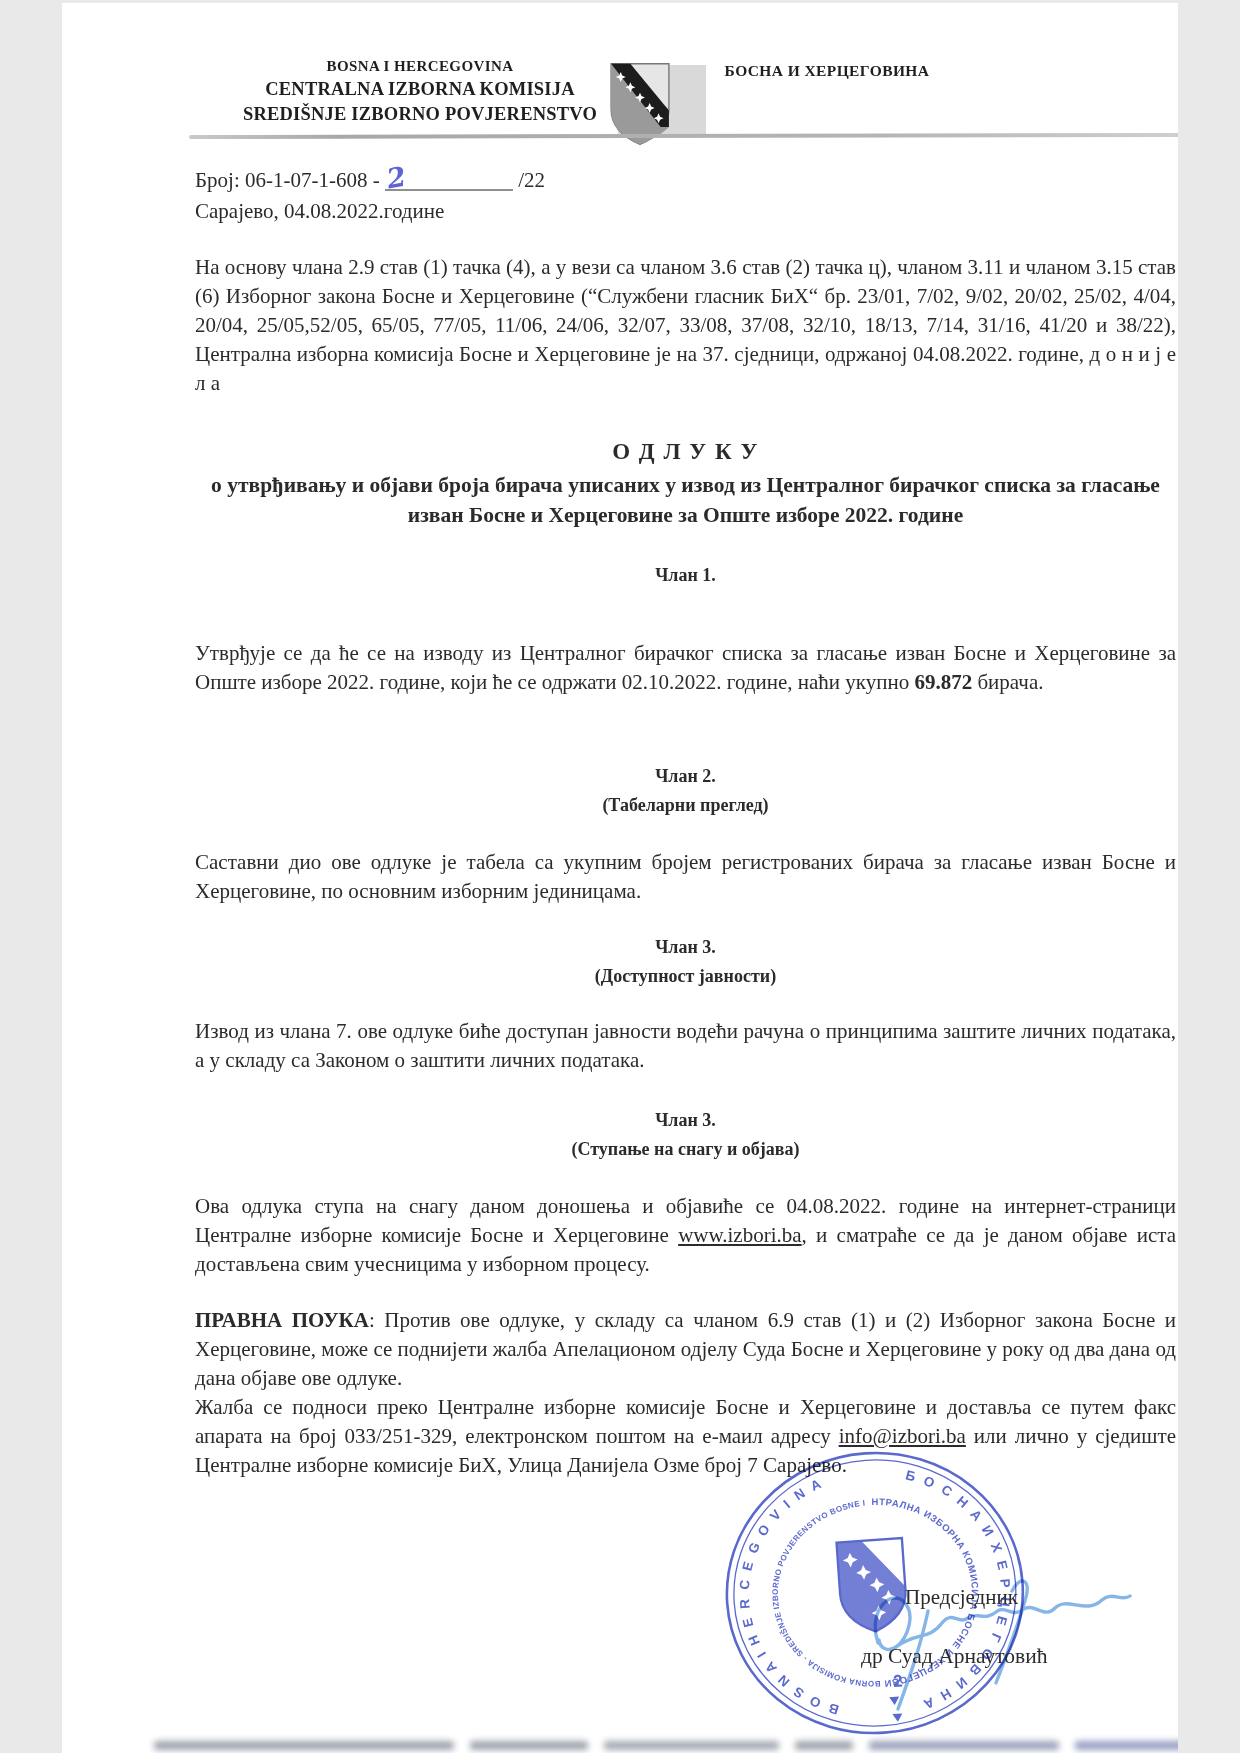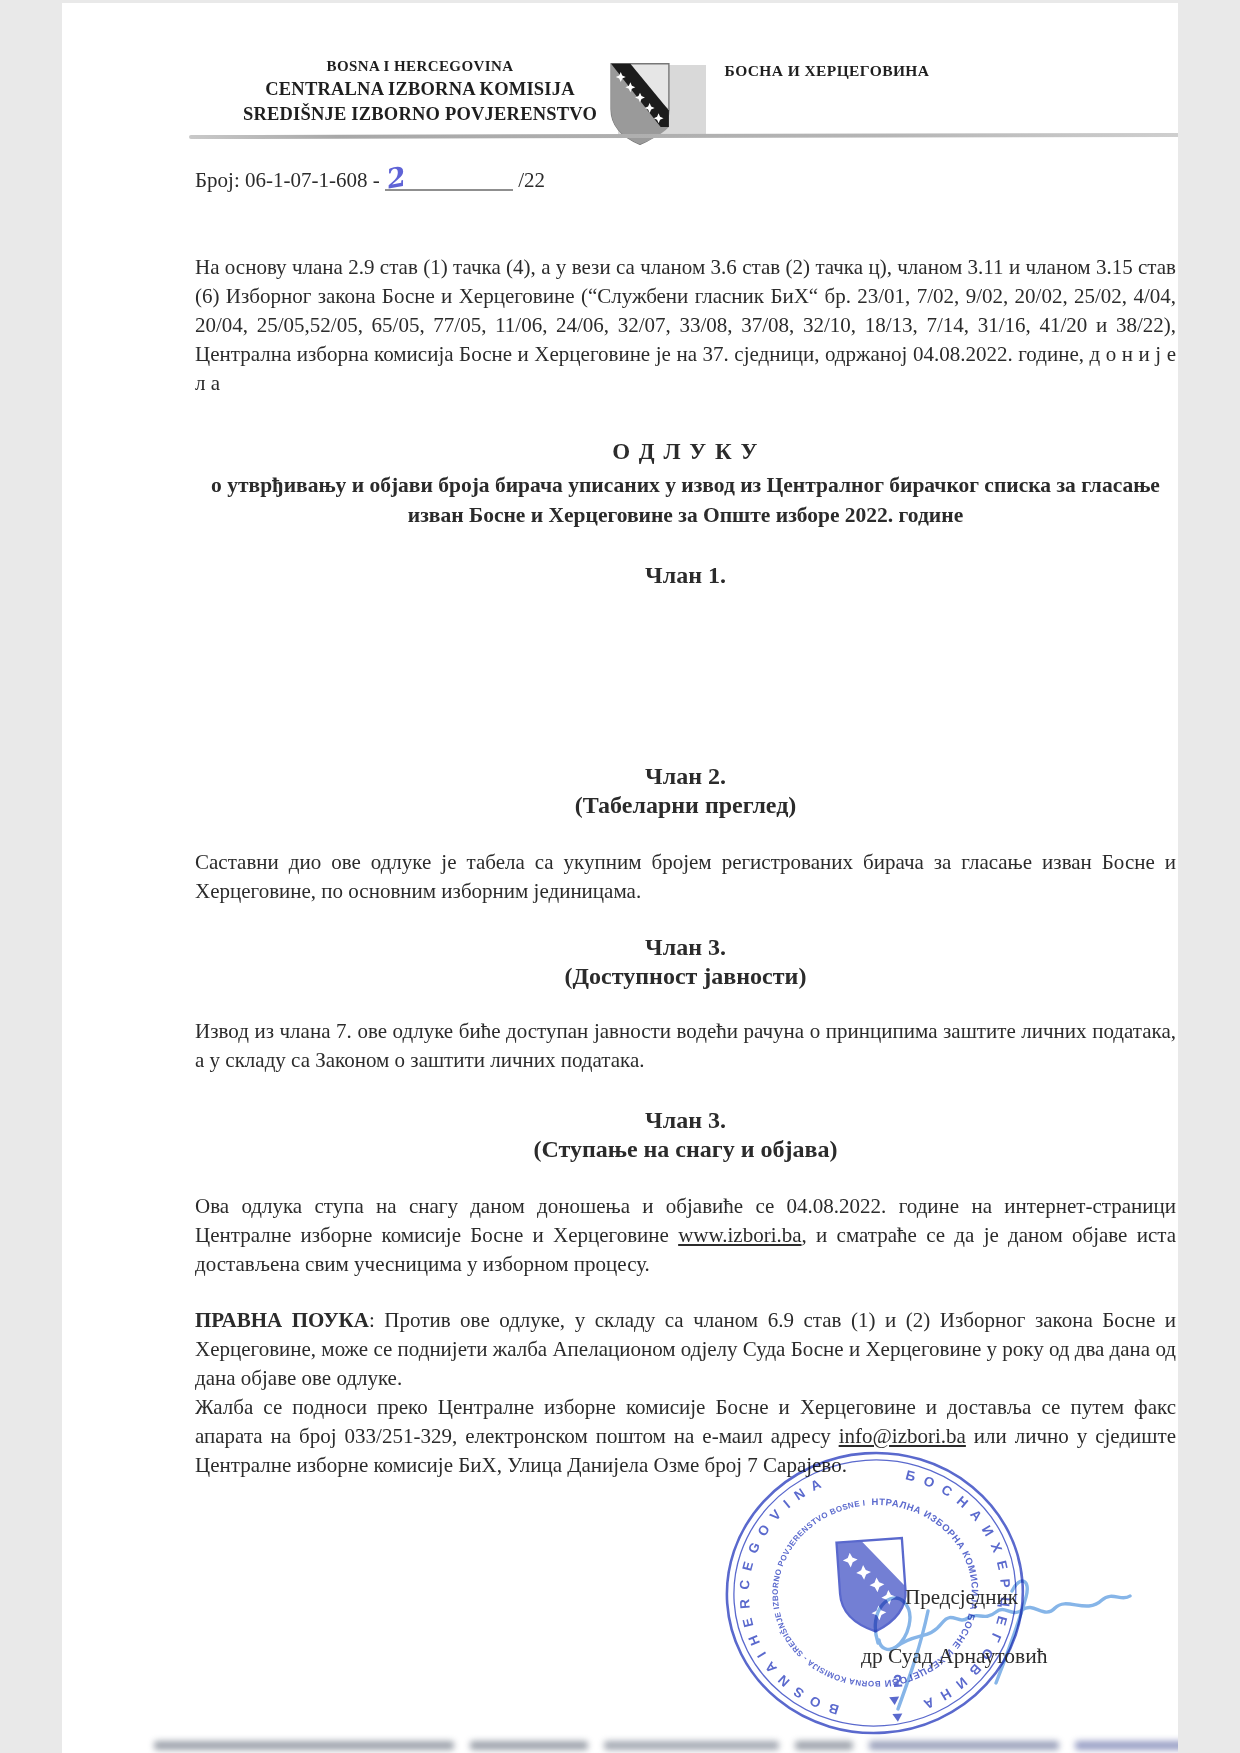--- a/index.html
+++ b/index.html
@@ -24,21 +24,21 @@
   
   .meta{left:133px;top:162px;font-size:21px;line-height:31px;}
   .fill-line{display:inline-block;width:128px;border-bottom:2px solid #8f8f8f;vertical-align:baseline;height:24px;}
   .hand2{display:inline-block;font-family:"DejaVu Serif",serif;font-style:italic;font-weight:bold;
          color:#5f63d6;font-size:27px;transform:rotate(-10deg);line-height:20px;margin-left:2px;}
   
   .par{left:133px;width:981px;font-size:21px;line-height:29px;text-align:justify;}
   .bold{font-weight:bold;}
   .title{left:133px;top:436px;width:981px;text-align:center;font-weight:bold;font-size:23px;letter-spacing:1.5px;}
   .subtitle{left:133px;top:468px;width:981px;text-align:center;font-weight:bold;font-size:21.5px;line-height:29.5px;}
-  .art-head{left:133px;width:981px;text-align:center;font-weight:bold;font-size:24px;line-height:29px;}
+  .art-head{left:133px;width:981px;text-align:center;font-weight:bold;font-size:18px;line-height:29px;}
   .u{text-decoration:underline;}
   
   .sig-title{left:843px;top:1582px;font-size:21px;}
   .sig-name{left:799px;top:1641px;font-size:21.5px;}
   .stamp{left:653px;top:1440px;mix-blend-mode:multiply;opacity:.92;transform:rotate(-4deg);}
   .sigsvg{left:688px;top:1556px;mix-blend-mode:multiply;}
   
   .bleed{left:92px;top:1736px;width:1068px;height:14px;display:flex;gap:16px;filter:blur(3px);opacity:.6;}
   .bleed span{display:inline-block;height:9px;margin-top:2px;background:#5f6877;border-radius:3px;}
   .bleed .b1{width:300px;} .bleed .b2{width:118px;} .bleed .b3{width:175px;background:#6a7383;}
@@ -76,29 +76,33 @@
   </div>
 
   <div class="abs rule"></div>
 
   <div class="abs meta">
     <div>
       <span>Број: 06-1-07-1-608 -</span>
       <span class="fill-line"><span class="hand2">2</span></span>
       <span>/22</span>
     </div>
+    <div>Сарајево, 04.08.2022.године</div>
   </div>
 
   <div class="abs par" style="top:250px;">На основу члана 2.9 став (1) тачка (4), а у вези са чланом 3.6 став (2) тачка ц), чланом 3.11 и чланом 3.15 став (6) Изборног закона Босне и Херцеговине (“Службени гласник БиХ“ бр. 23/01, 7/02, 9/02, 20/02, 25/02, 4/04, 20/04, 25/05,52/05, 65/05, 77/05, 11/06, 24/06, 32/07, 33/08, 37/08, 32/10, 18/13, 7/14, 31/16, 41/20 и 38/22), Централна изборна комисија Босне и Херцеговине је на 37. сједници, одржаној 04.08.2022. године, д о н и ј е л а</div>
 
   <div class="abs title">О Д Л У К У</div>
   <div class="abs subtitle">о утврђивању и објави броја бирача уписаних у извод из Централног бирачког списка за гласање изван Босне и Херцеговине за Опште изборе 2022. године</div>
 
   <div class="abs art-head" style="top:558px;">
     <div>Члан 1.</div>
+  </div>
+  <div class="abs par" style="top:636px;">
+    <span>Утврђује се да ће се на изводу из Централног бирачког списка за гласање изван Босне и Херцеговине за Опште изборе 2022. године, који ће се одржати 02.10.2022. године, наћи укупно </span><span class="bold">69.872</span><span> бирача.</span>
   </div>
 
   <div class="abs art-head" style="top:759px;">
     <div>Члан 2.</div>
     <div>(Табеларни преглед)</div>
   </div>
   <div class="abs par" style="top:845px;">Саставни дио ове одлуке је табела са укупним бројем регистрованих бирача за гласање изван Босне и Херцеговине, по основним изборним јединицама.</div>
 
   <div class="abs art-head" style="top:930px;">
     <div>Члан 3.</div>

